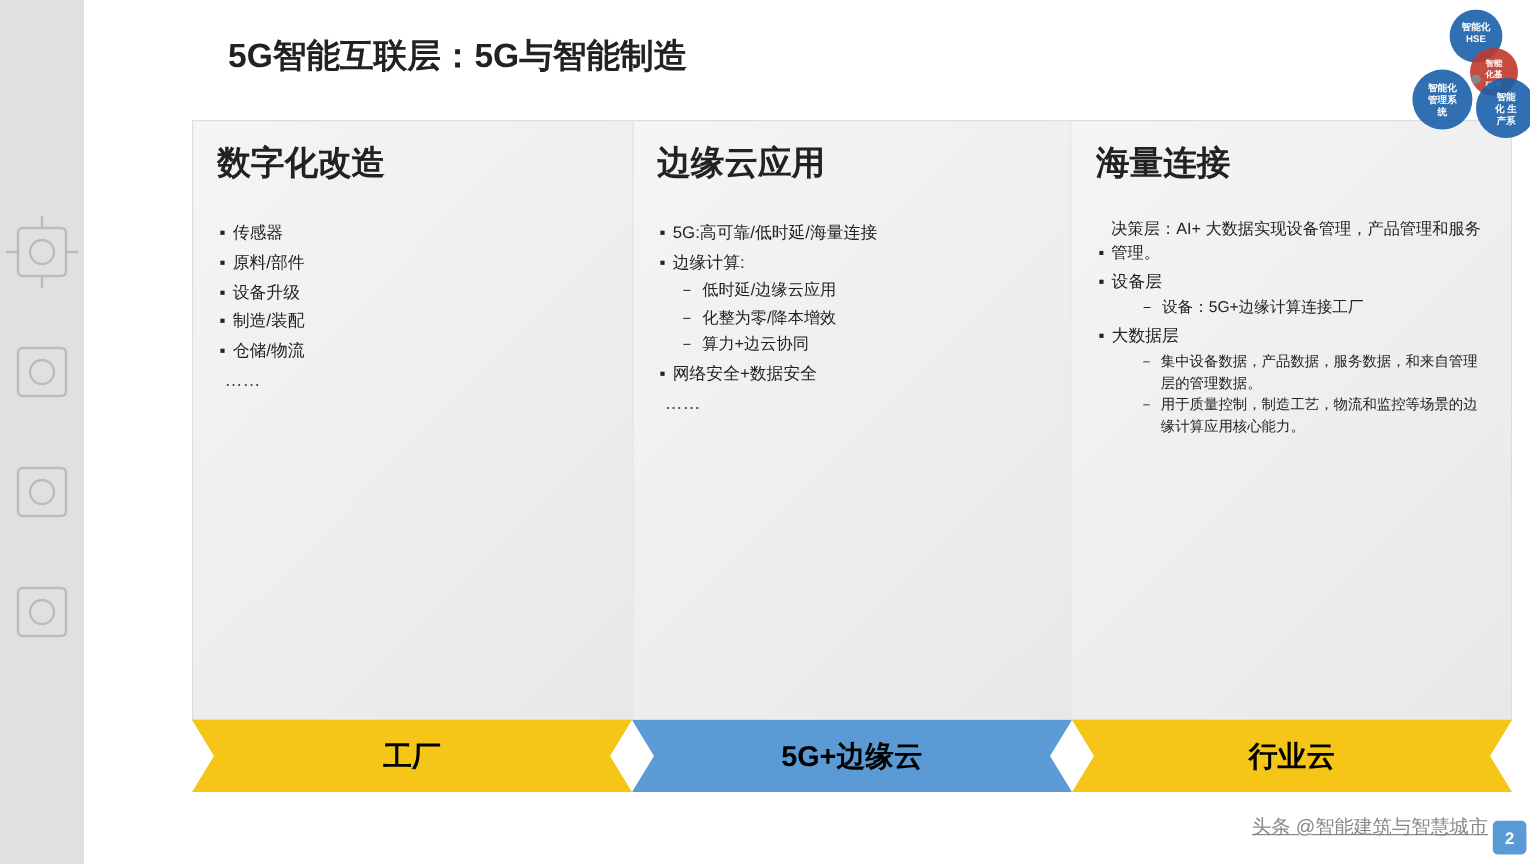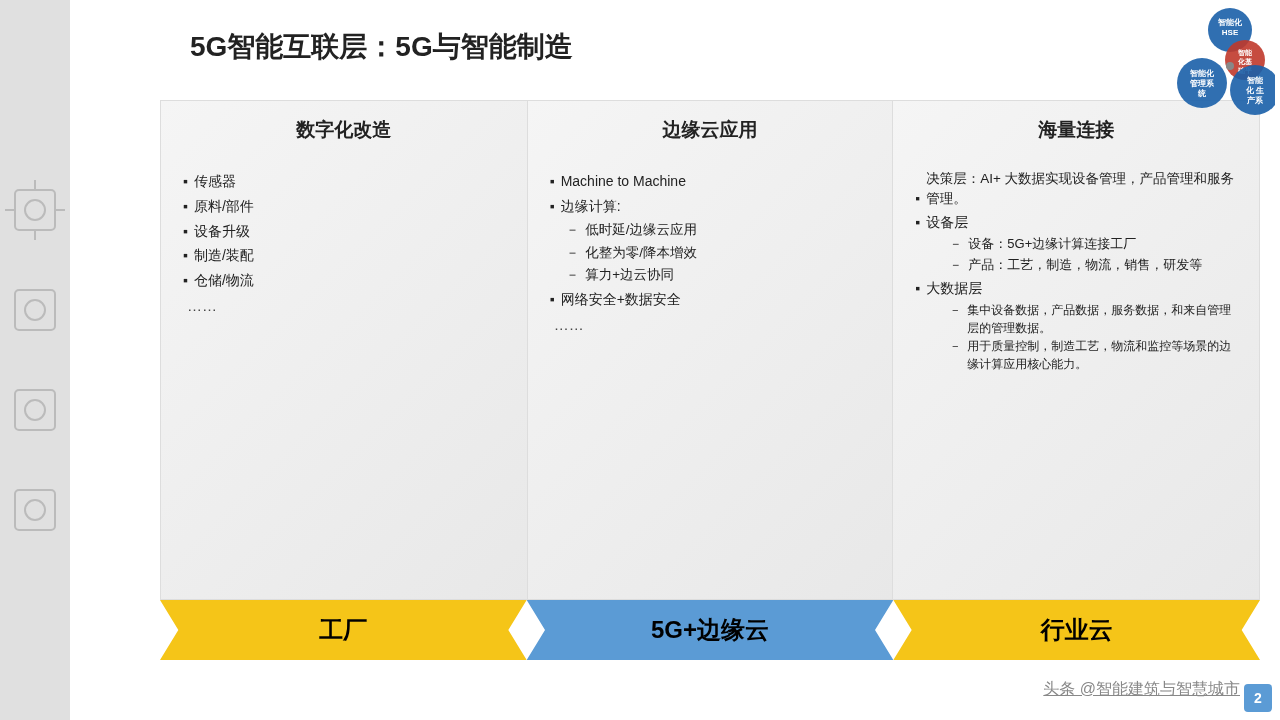--- a/index.html
+++ b/index.html
@@ -91,22 +91,21 @@
     }
 
     .column:first-child .column-content {
       border-right: none;
     }
     .column:last-child .column-content {
       border-left: none;
     }
 
     .column-header {
-      text-align: center;
-      font-size: 19px;
+      font-size: 28px;
       font-weight: bold;
       color: #222;
       margin-bottom: 18px;
       padding-bottom: 8px;
     }
 
     .column-footer {
       height: 60px;
       display: flex;
       align-items: center;
@@ -276,21 +275,21 @@
           </div>
         <div class="ellipsis">……</div>
       </div>
       <div class="column-footer footer-yellow">工厂</div>
     </div>
 
     <div class="column">
       <div class="column-content col2-bg">
         <div class="column-header">边缘云应用</div>
         <div class="bullet-item">
-            <span>Machine to Machine</span>
+            <span>5G:高可靠/低时延/海量连接</span>
           </div>
         <div class="bullet-item">
             <span>边缘计算:</span>
           </div>
         <div class="bullet-item-indented">
             <span>低时延/边缘云应用</span>
           </div>
         <div class="bullet-item-indented">
             <span>化整为零/降本增效</span>
           </div>
@@ -309,23 +308,20 @@
       <div class="column-content col3-bg">
         <div class="column-header">海量连接</div>
         <div class="bullet-item" style="font-size:13.5px;line-height:1.5">
             <span>决策层：AI+ 大数据实现设备管理，产品管理和服务管理。</span>
           </div>
         <div class="bullet-item">
             <span>设备层</span>
           </div>
         <div class="bullet-item-sub">
             <span>设备：5G+边缘计算连接工厂</span>
-          </div>
-        <div class="bullet-item-sub">
-            <span>产品：工艺，制造，物流，销售，研发等</span>
           </div>
         <div class="bullet-item">
             <span>大数据层</span>
           </div>
         <div class="bullet-item-sub" style="font-size:12px;line-height:1.5">
             <span>集中设备数据，产品数据，服务数据，和来自管理层的管理数据。</span>
           </div>
         <div class="bullet-item-sub" style="font-size:12px;line-height:1.5">
             <span>用于质量控制，制造工艺，物流和监控等场景的边缘计算应用核心能力。</span>
           </div>

